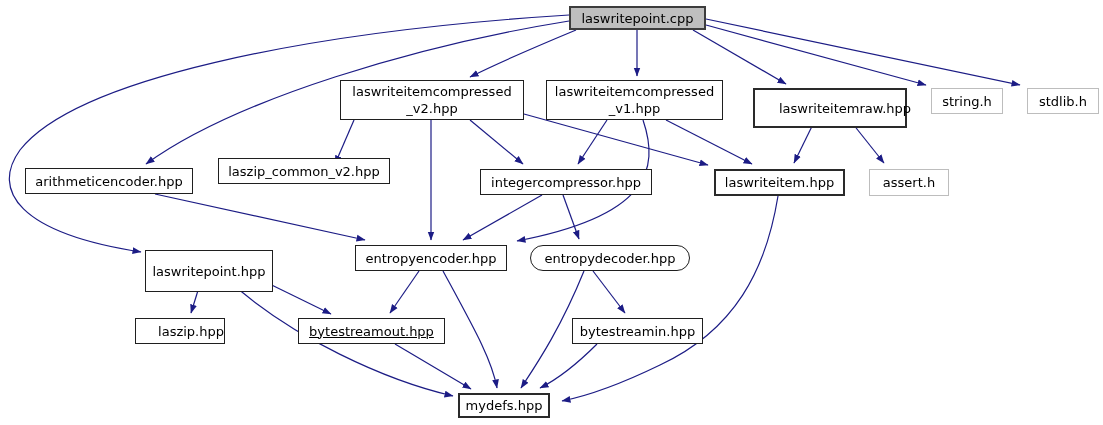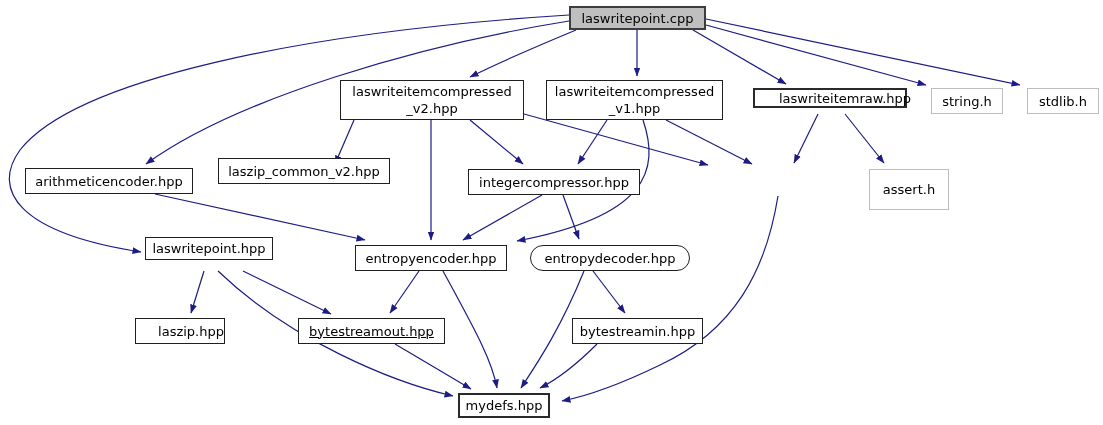--- a/index.html
+++ b/index.html
@@ -80,50 +80,53 @@
   <div class="node" style="left:340px;top:80px;width:184px;height:40px;">
     <span>laswriteitemcompressed</span>
     <span>_v2.hpp</span>
   </div>
 
   <div class="node" style="left:546px;top:80px;width:177px;height:40px;">
     <span>laswriteitemcompressed</span>
     <span>_v1.hpp</span>
   </div>
 
-  <div class="node thick" style="left:753px;top:88px;width:154px;height:20px;padding-left:30px;">
+  <div class="node thick" style="left:753px;top:88px;width:154px;height:40px;padding-left:30px;">
     <span>laswriteitemraw.hpp</span>
   </div>
 
   <div class="node external" style="left:931px;top:88px;width:72px;height:26px;">
     <span>string.h</span>
   </div>
 
   <div class="node external" style="left:1027px;top:88px;width:72px;height:26px;text-align:center;">
     <span>stdlib.h</span>
   </div>
 
   <div class="node" style="left:25px;top:168px;width:168px;height:26px;">
     <span>arithmeticencoder.hpp</span>
   </div>
 
   <div class="node" style="left:218px;top:158px;width:172px;height:26px;">
     <span>laszip_common_v2.hpp</span>
   </div>
 
-  <div class="node" style="left:468px;top:169px;width:172px;height:26px;">
+  <div class="node" style="left:480px;top:169px;width:172px;height:26px;">
     <span>integercompressor.hpp</span>
   </div>
 
+  <div class="node thick" style="left:714px;top:169px;width:131px;height:27px;">
+    <span>laswriteitem.hpp</span>
+  </div>
 
-  <div class="node external" style="left:869px;top:169px;width:80px;height:41px;">
+  <div class="node external" style="left:869px;top:169px;width:80px;height:27px;">
     <span>assert.h</span>
   </div>
 
-  <div class="node" style="left:145px;top:237px;width:128px;height:23px;">
+  <div class="node" style="left:145px;top:250px;width:128px;height:42px;">
     <span>laswritepoint.hpp</span>
   </div>
 
   <div class="node" style="left:355px;top:245px;width:152px;height:26px;">
     <span>entropyencoder.hpp</span>
   </div>
 
   <div class="node" style="left:530px;top:245px;width:160px;height:26px;border-radius:13px;">
     <span>entropydecoder.hpp</span>
   </div>

